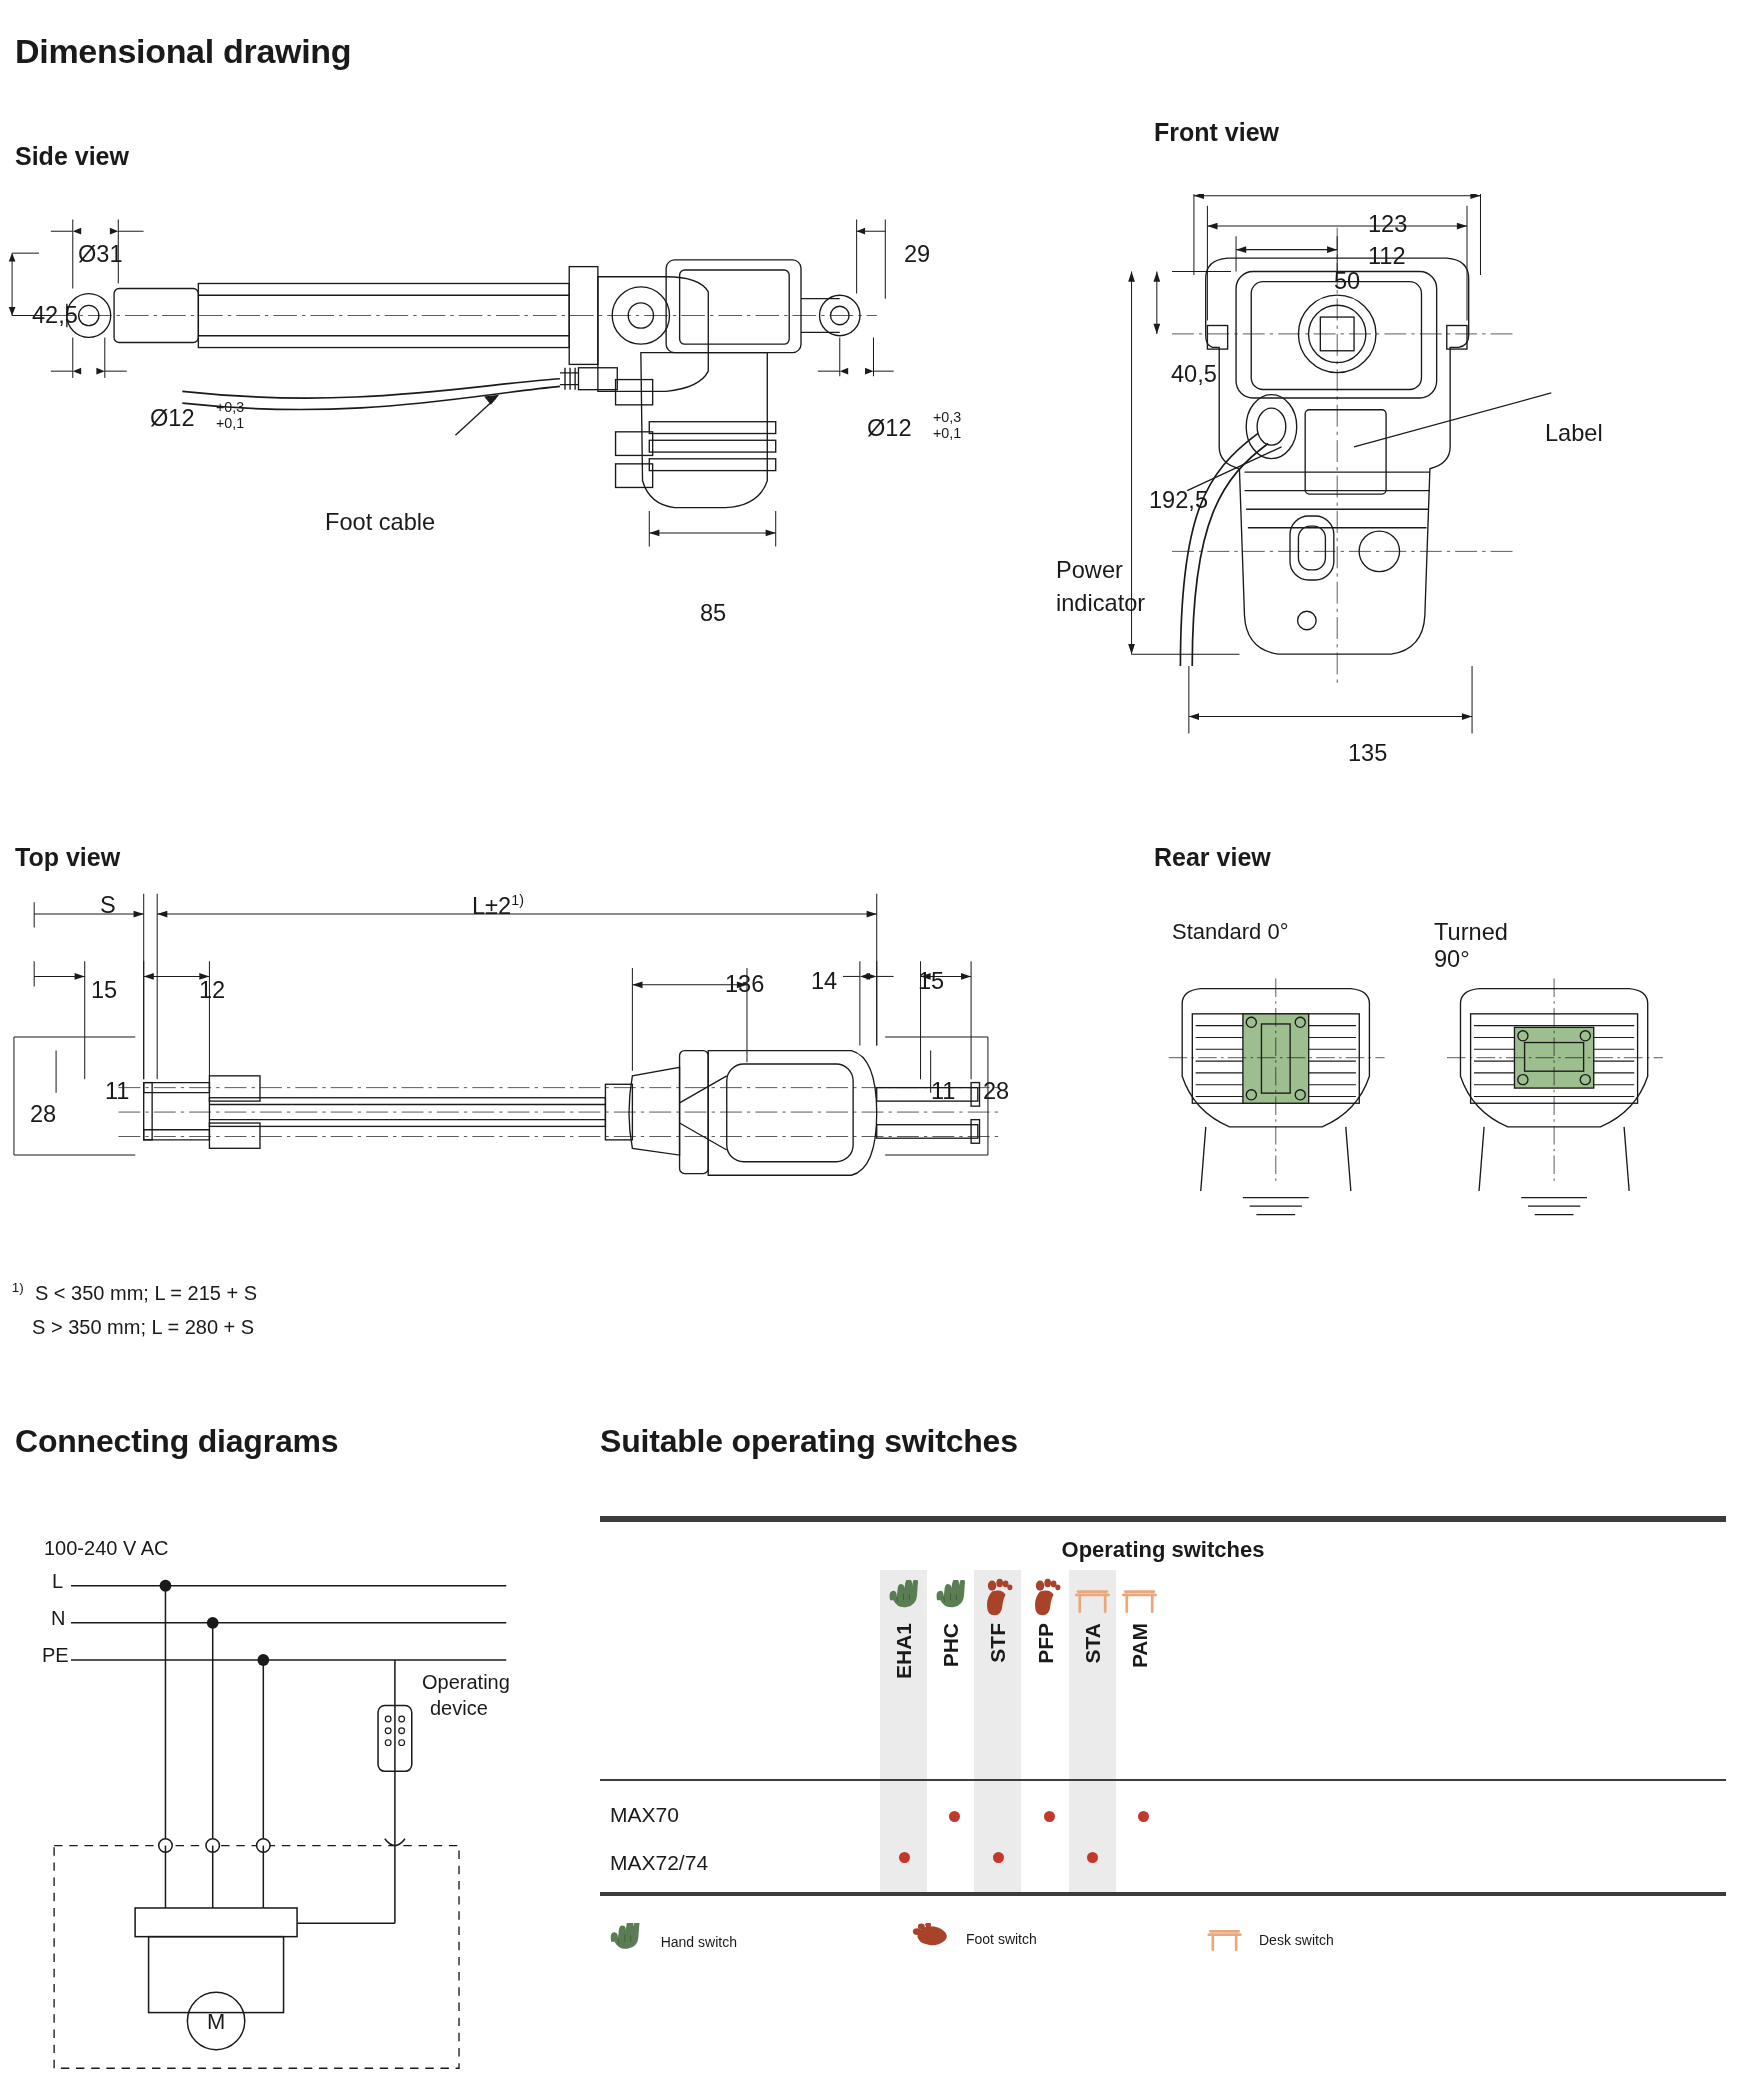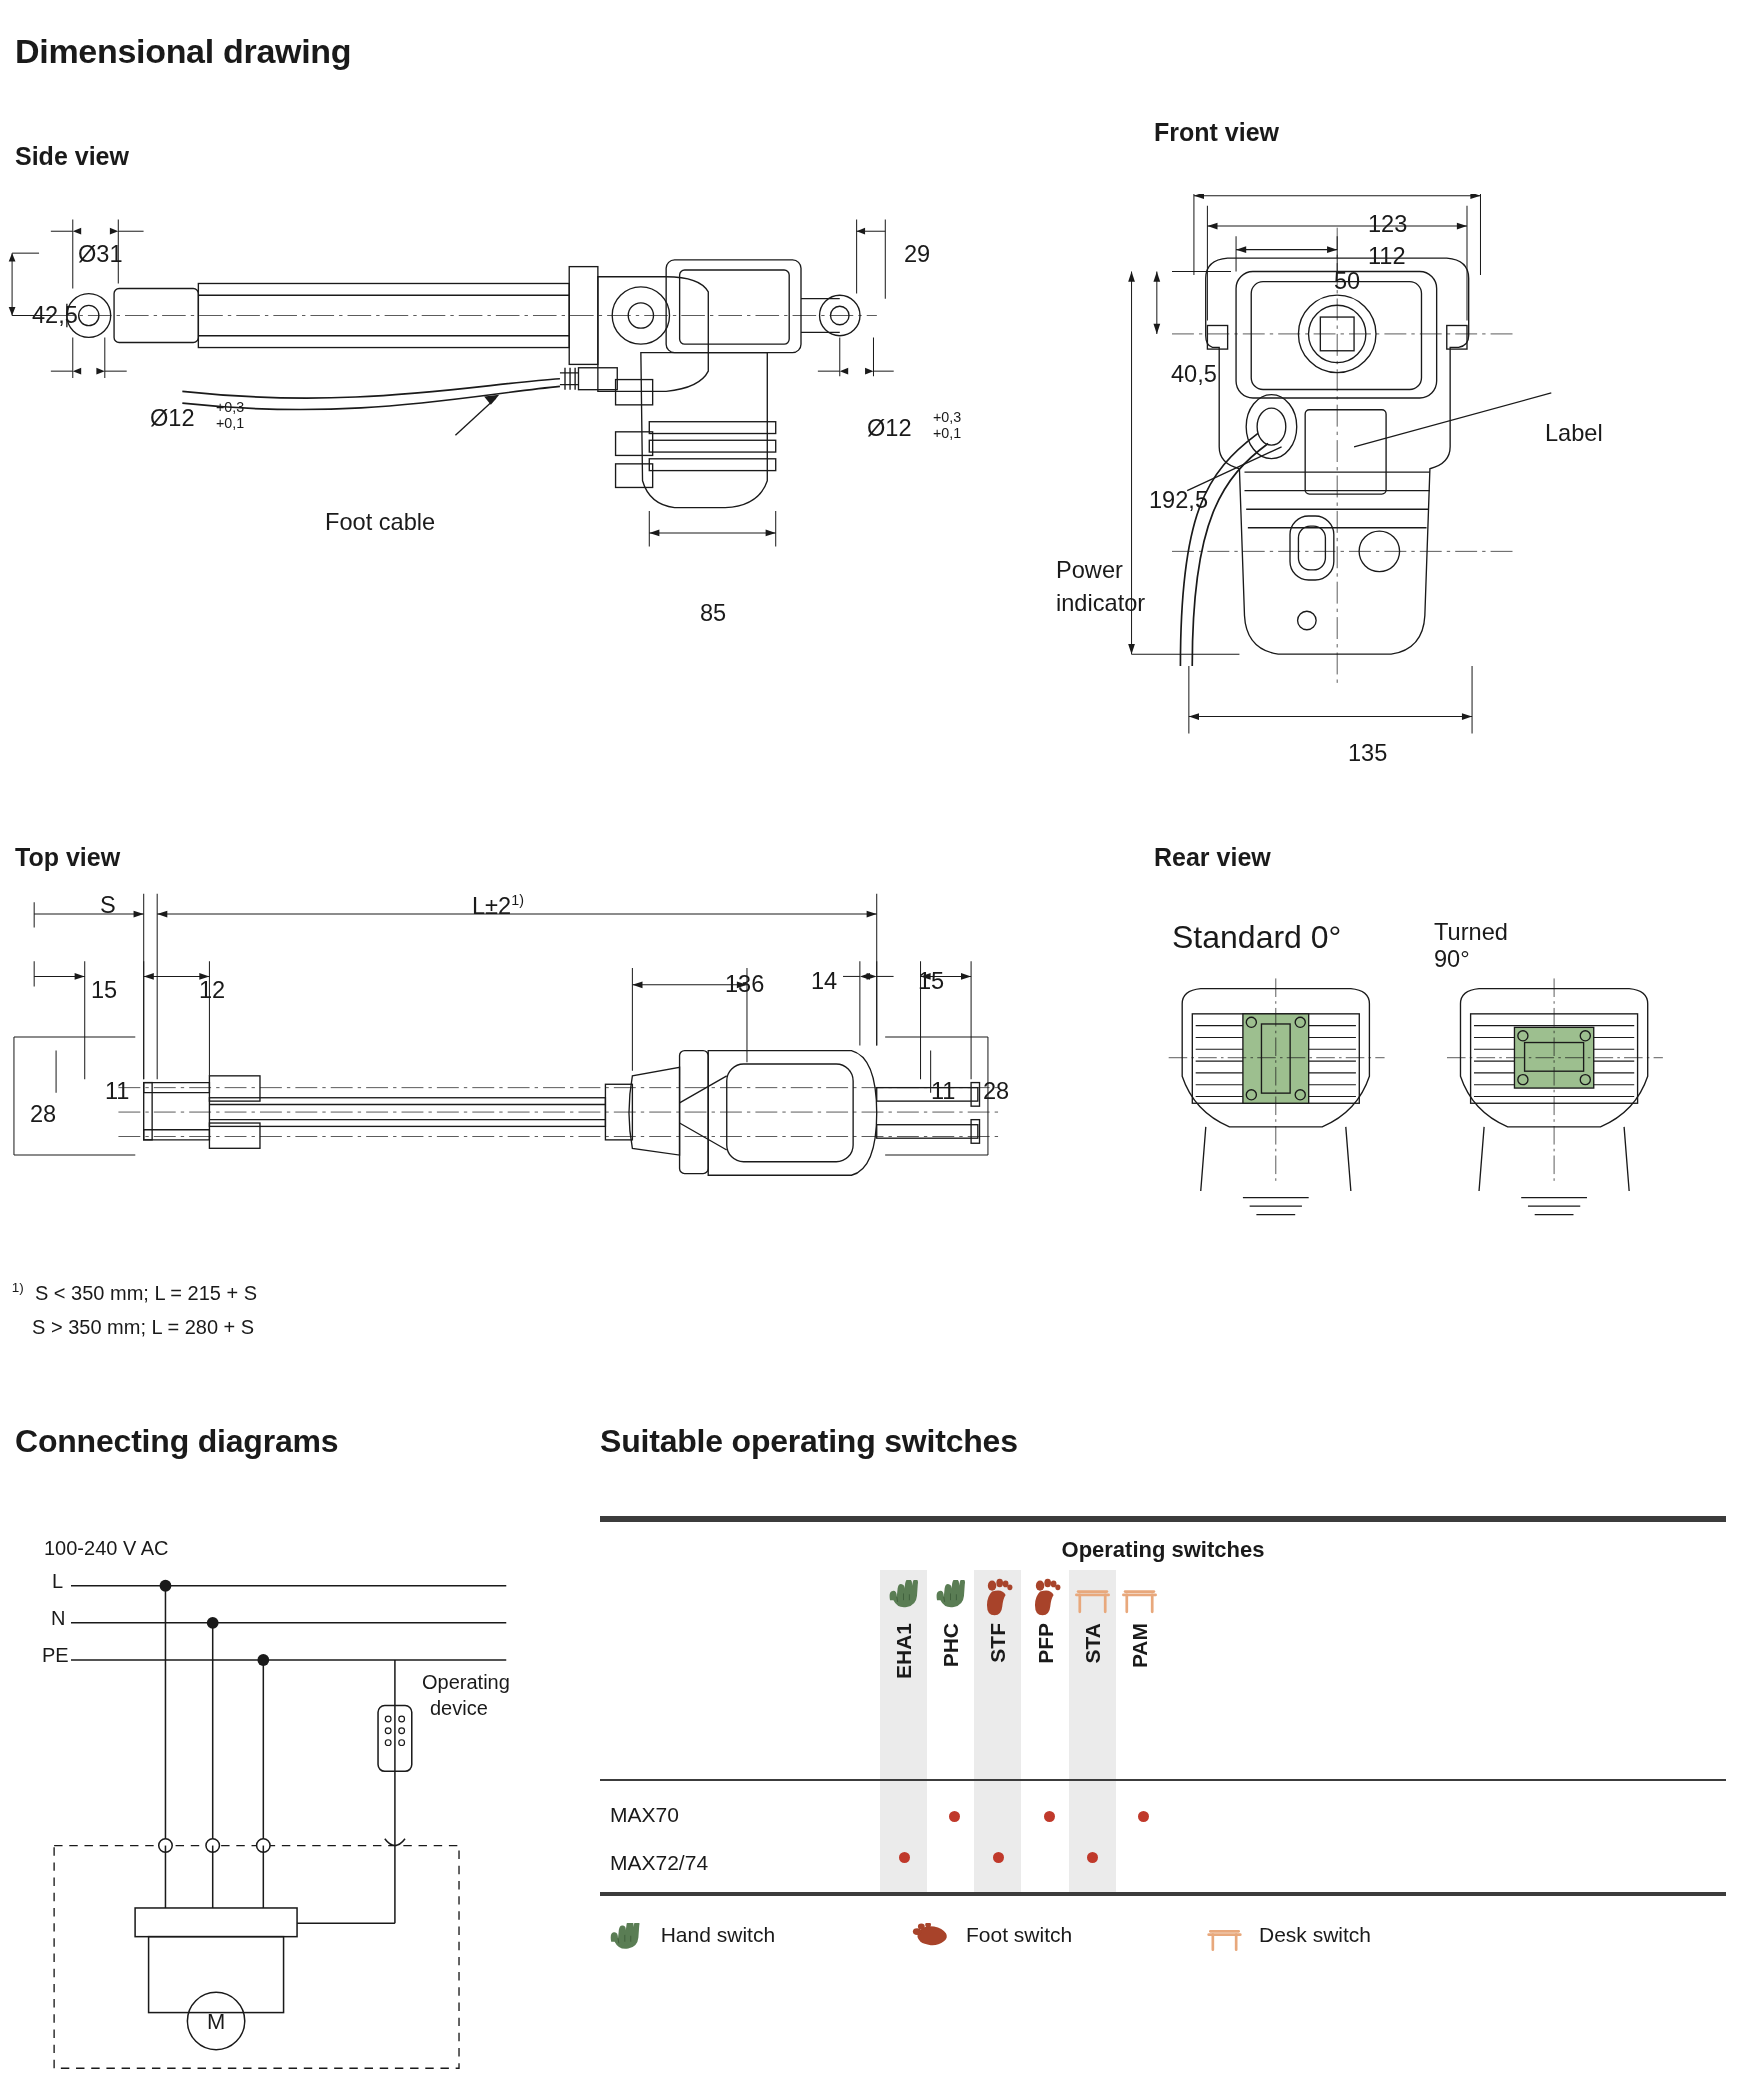--- a/index.html
+++ b/index.html
@@ -133,23 +133,23 @@
     border-radius: 50%;
     background: #c0392b;
   }
   .legend {
     position: relative;
     height: 93px;
   }
   .legend-item {
     position: absolute;
     display: flex;
-    align-items: flex-start;
+    align-items: center;
     gap: 15px;
-    font-size: 21px;
+    font-size: 14px;
   }
 </style>
 </head>
 <body>
 
 <div class="page">
 
   <h1 class="main-title">Dimensional drawing</h1>
 
   <h2 class="section-title" style="left:15px; top:142px;">Side view</h2>
@@ -473,21 +473,21 @@
   <div style="position:absolute; left:931px; top:1078px; font-size:23.6px;">11</div>
   <div style="position:absolute; left:983px; top:1078px; font-size:23.6px;">28</div>
 
   <div style="position:absolute; left:11.8px; top:1280px; font-size:20px;text-align:right;">
     <sup style="font-size:13.5px;">1)</sup>&nbsp;&nbsp;<span>S &lt; 350 mm; L = 215 + S</span>
   </div>
   <div style="position:absolute; left:32px; top:1316px; font-size:20px;">S &gt; 350 mm; L = 280 + S</div>
 
   <h2 class="section-title" style="left:1154px; top:843px;">Rear view</h2>
 
-  <div style="position:absolute; left:1172px; top:919px; font-size:32px;text-align:right;">Standard 0°</div>
+  <div style="position:absolute; left:1172px; top:919px; font-size:22px;text-align:right;">Standard 0°</div>
   <div style="position:absolute; left:1434px; top:919px; font-size:23.6px;">Turned 90°</div>
 
   <div class="svgwrap" style="left:1155px; top:970px; width:557px; height:253px;">
     <svg width="557" height="253" viewBox="0 0 660 300">
 
       <g stroke="#1a1a1a" fill="none" stroke-width="1.6">
         <path d="M32 40 Q32 24 54 22 L232 22 Q254 24 254 40 L254 126 Q240 168 198 186 L88 186 Q46 168 32 126 Z"></path>
         <rect x="44" y="52" width="198" height="106"></rect>
         <g stroke-width="1.3">
           <line x1="48" y1="66" x2="238" y2="66"></line>

